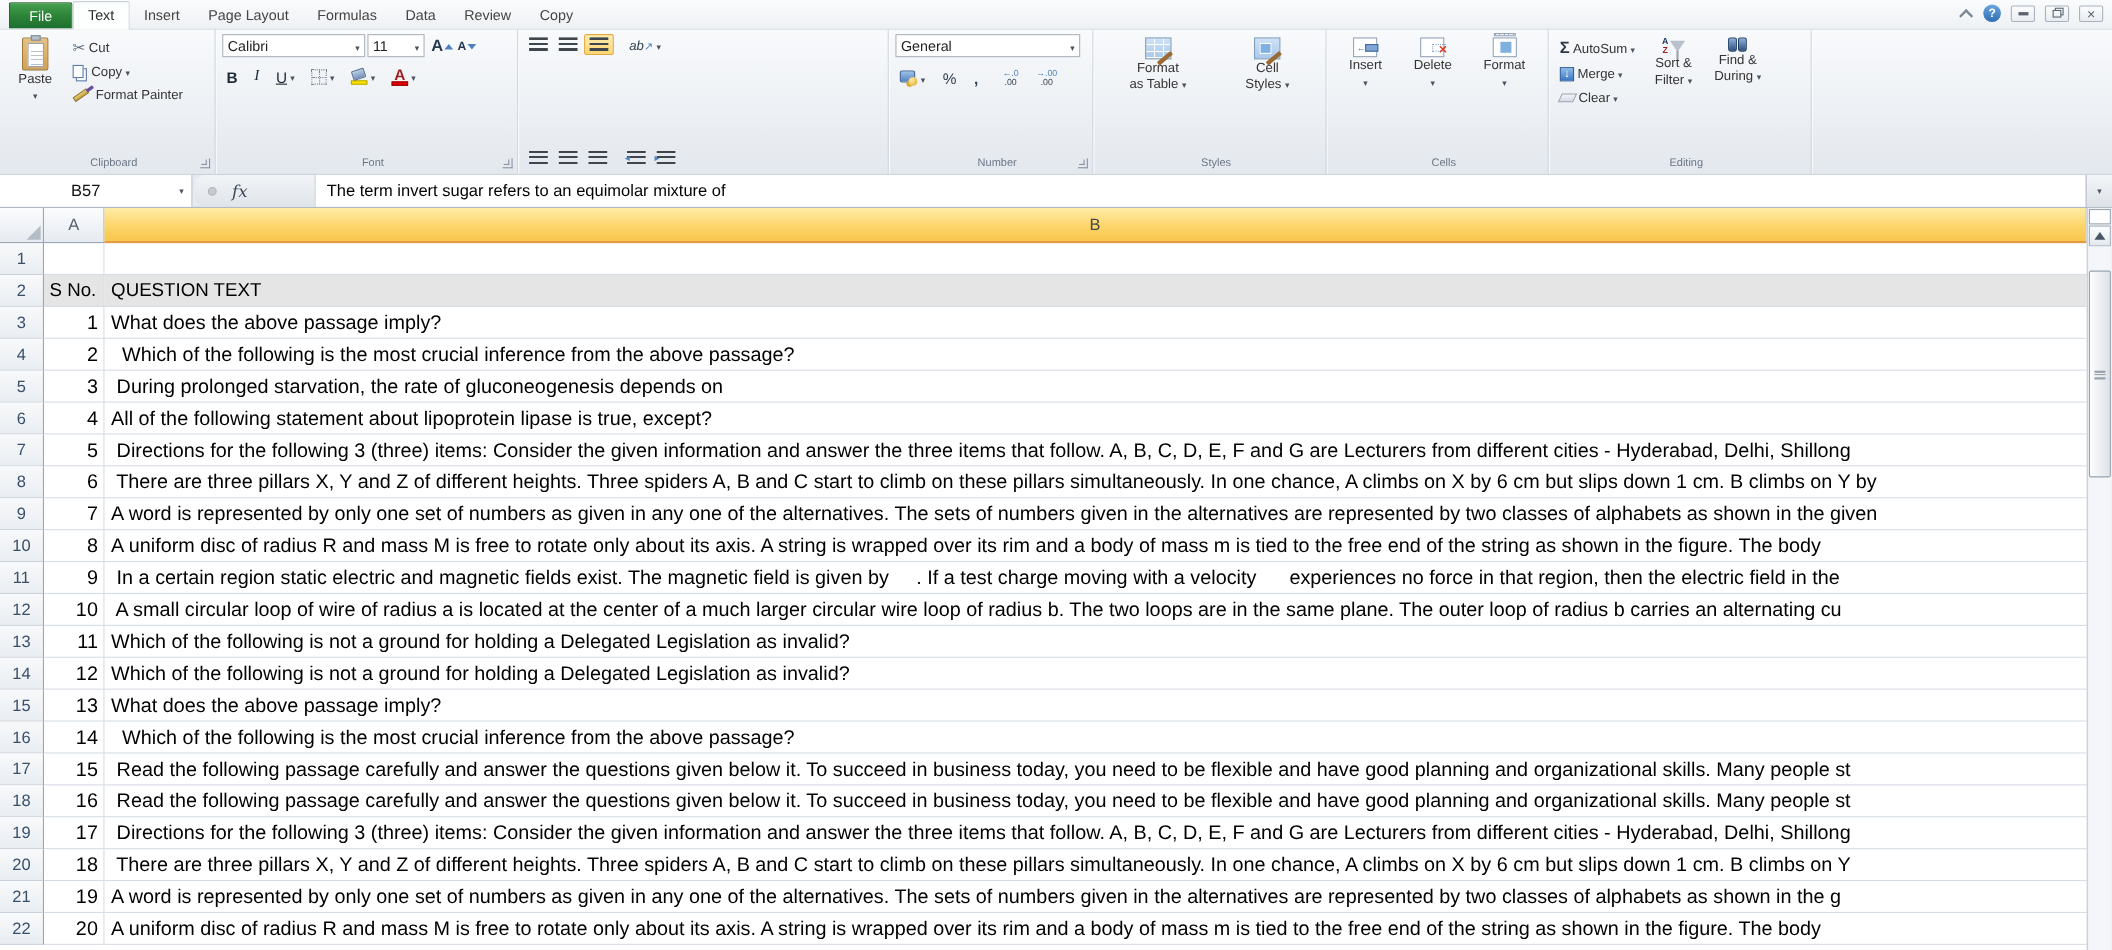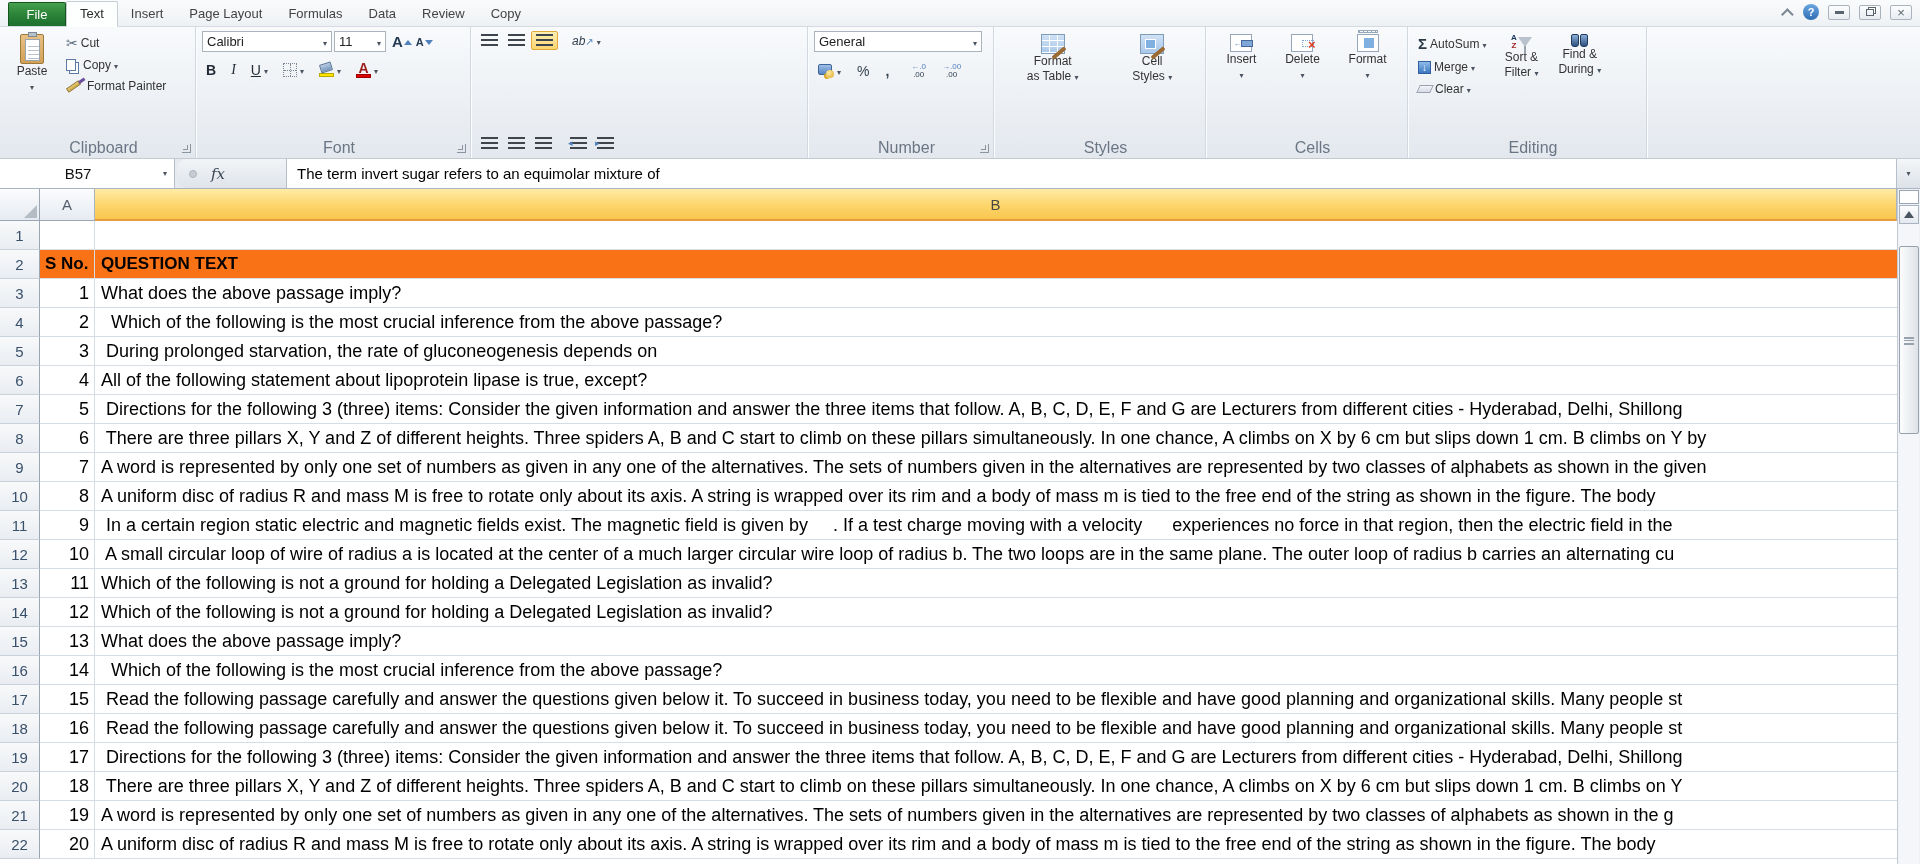--- a/index.html
+++ b/index.html
@@ -25,21 +25,21 @@
   .wbtn .bar { width:9px; height:3px; background:#5a646e; }
   .wbtn .rest { width:8px; height:7px; border:1px solid #5a646e; box-shadow:2px -2px 0 -1px #fff,2px -2px 0 0 #5a646e; }
   .wbtn .x { font-size:13px; line-height:1; }
 
   
   .ribbon { height:132px; background:linear-gradient(#f8fafc,#edf0f4 55%,#e3e8ee);
     border-bottom:1px solid #c3cad2; display:flex; }
   .group { display:flex; flex-direction:column; border-right:1px solid #d2d8df; box-shadow:1px 0 0 #fbfcfd; }
   .gcontent { flex:1; display:flex; padding:4px 6px 0; }
   .glabel { height:20px; display:flex; align-items:center; justify-content:center; gap:6px;
-    font-size:16px; color:#6b7685; position:relative;margin-left:12px; }
+    font-size:10px; color:#6b7685; position:relative;margin-left:12px; }
   .launcher { position:absolute; right:4px; bottom:5px; width:9px; height:9px;
     border-right:1px solid #8a95a1; border-bottom:1px solid #8a95a1; }
   .launcher::before { content:""; position:absolute; right:2px; bottom:2px; width:4px; height:4px;
     border-right:1px solid #8a95a1; border-bottom:1px solid #8a95a1; }
   .dd::before { content:"▾"; font-size:8px; color:#4a5460; }
   .btn { display:flex; align-items:center; gap:3px; padding:2px 4px; border-radius:2px; font-size:12px; color:#333; }
   .bigbtn { display:flex; flex-direction:column; align-items:center; justify-content:flex-start;
     padding:3px 6px; font-size:12px; color:#333; text-align:center; line-height:1.25; }
   .sel { background:linear-gradient(#fdeeb3,#fbd56f); border:1px solid #e3a83b; border-radius:2px; }
 
@@ -174,21 +174,21 @@
   .colA-h { width:55px; }
   .colB-h { flex:1; background:linear-gradient(#ffeca6,#fcd56b 55%,#f8c64e); border-bottom:2px solid #e79c3c; color:#4a4a42; }
   .rows {}
   .grid-row { display:flex; height:29px; }
   .rownum { width:40px; background:linear-gradient(#f8f9fa,#e9edf2); border-right:1px solid #9aa6b2;
     border-bottom:1px solid #c9d1da; color:#39506b; font-size:15px; display:flex; align-items:center; justify-content:center; }
   .cellA { width:55px; border-right:1px solid #d7dde5; border-bottom:1px solid #d7dde5; font-size:18px;
     text-align:right; padding:0 5px; line-height:28px; color:#000; overflow:hidden; }
   .cellB { flex:1; border-bottom:1px solid #d7dde5; padding-left:6px; font-size:18px; line-height:28px;
     color:#000; white-space:pre; overflow:hidden; }
-  .header-row .cellA, .header-row .cellB { background:#f97316; font-weight:bold; font-size:17px; }
+  .header-row .cellA, .header-row .cellB { background:#e5e5e5; font-weight:normal; font-size:17px; }
   .header-row .cellA { text-align:left; }
 
   
   .vscroll { width:23px; background:#eef1f5; border-left:1px solid #c3cad2; display:flex; flex-direction:column; }
   .splitbox { height:14px; background:#fff; border:1px solid #9aa5b0; margin:1px; }
   .sbtn { height:19px; background:linear-gradient(#fcfdfe,#e4e9ef); border:1px solid #aab4c0; margin:0 1px;
     display:flex; align-items:center; justify-content:center; }
   .sbtn .up { width:0; height:0; border-left:5px solid transparent; border-right:5px solid transparent;
     border-bottom:7px solid #4a5562; }
   .strack { flex:1; position:relative; margin:0 1px; background:#f4f6f9; }

